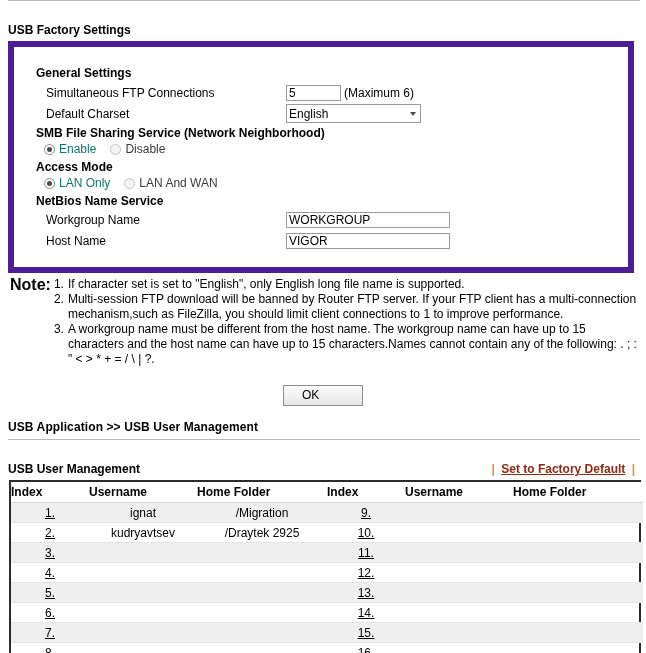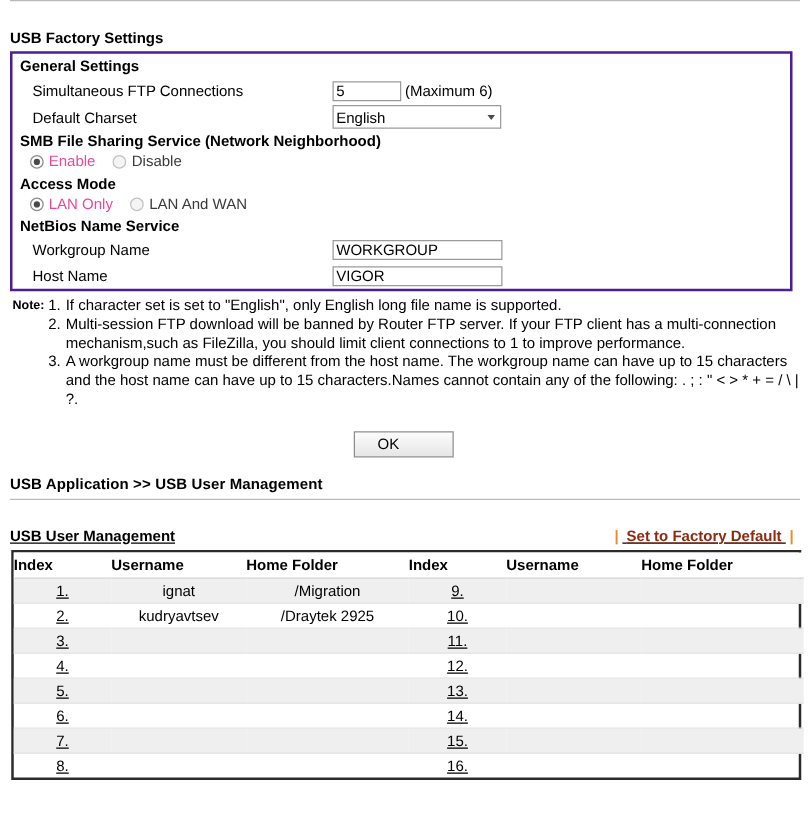--- a/index.html
+++ b/index.html
@@ -35,26 +35,26 @@
 
   
   .section-title {
     font-size: 12px;
     font-weight: bold;
     padding: 22px 0 4px 2px;
   }
 
   
   .panel {
-    border: 2px solid #4c1d95;
+    border: 6px solid #4c1d95;
     width: 626px;
     margin-left: 2px;
     box-sizing: border-box;
     background: #fff;
-    padding: 0;
+    padding: 16px;
   }
   .panel-head {
     font-weight: bold;
     font-size: 12px;
     padding: 3px 0 2px 6px;
   }
   .row {
     display: flex;
     align-items: center;
     padding: 1px 0 1px 6px;
@@ -90,36 +90,36 @@
   }
   .radio.on::after {
     content: "";
     position: absolute;
     width: 5px; height: 5px;
     border-radius: 50%;
     background: #4a4a4a;
     left: 2px; top: 2px;
   }
   .radio.off { border-color: #c2c2c2; background: #f4f4f4; }
-  .radio-label { font-size: 12px; color: #ec4899; }
+  .radio-label { font-size: 12px; color: #0f766e; }
   .radio-label.dim { color: #3a3a3a; }
 
   .txt {
     border: 1px solid #9b9b9b;
     height: 16px;
     font-family: "Liberation Sans", sans-serif;
     font-size: 12px;
     padding: 0 2px;
     box-sizing: border-box;
     background: #fff;
     color: #000;
     outline: none;
   }
   .txt.small { width: 55px; }
-  .txt.wide { width: 136px; }
+  .txt.wide { width: 164px; }
   .maxnote { font-size: 12px; margin-left: 3px; }
 
   .sel {
     width: 135px;
     height: 19px;
     border: 1px solid #9b9b9b;
     background: #fff;
     box-sizing: border-box;
     font-size: 12px;
     display: flex;
@@ -138,21 +138,21 @@
   .sel .sel-val { font-size: 12px; }
 
   
   .note {
     display: flex;
     margin: 4px 0 0 4px;
     width: 630px;
   }
   .note-label {
     font-weight: bold;
-    font-size: 10px;
+    font-size: 16px;
     white-space: nowrap;
     padding-right: 3px;
     line-height: 15px;
   }
   .note-list { font-size: 12px; line-height: 15px; }
   .note-item { display: flex; }
   .note-num { width: 14px; flex: none; }
   .note-txt { flex: 1; }
 
   
@@ -171,21 +171,20 @@
   }
 
   
   .um-head {
     display: flex;
     align-items: flex-start;
     justify-content: space-between;
     padding: 22px 4px 4px 2px;
     width: 636px;
     box-sizing: border-box;
-    text-decoration: underline;
   }
   .um-title { font-size: 12px; font-weight: bold; }
   .um-actions { font-size: 12px; white-space: nowrap; }
   .pipe { color: #e98c2e; padding: 0 3px; font-weight: bold; }
   .factory-link {
     color: #8c2a12;
     font-weight: bold;
     text-decoration: underline;
     cursor: pointer;
   }

